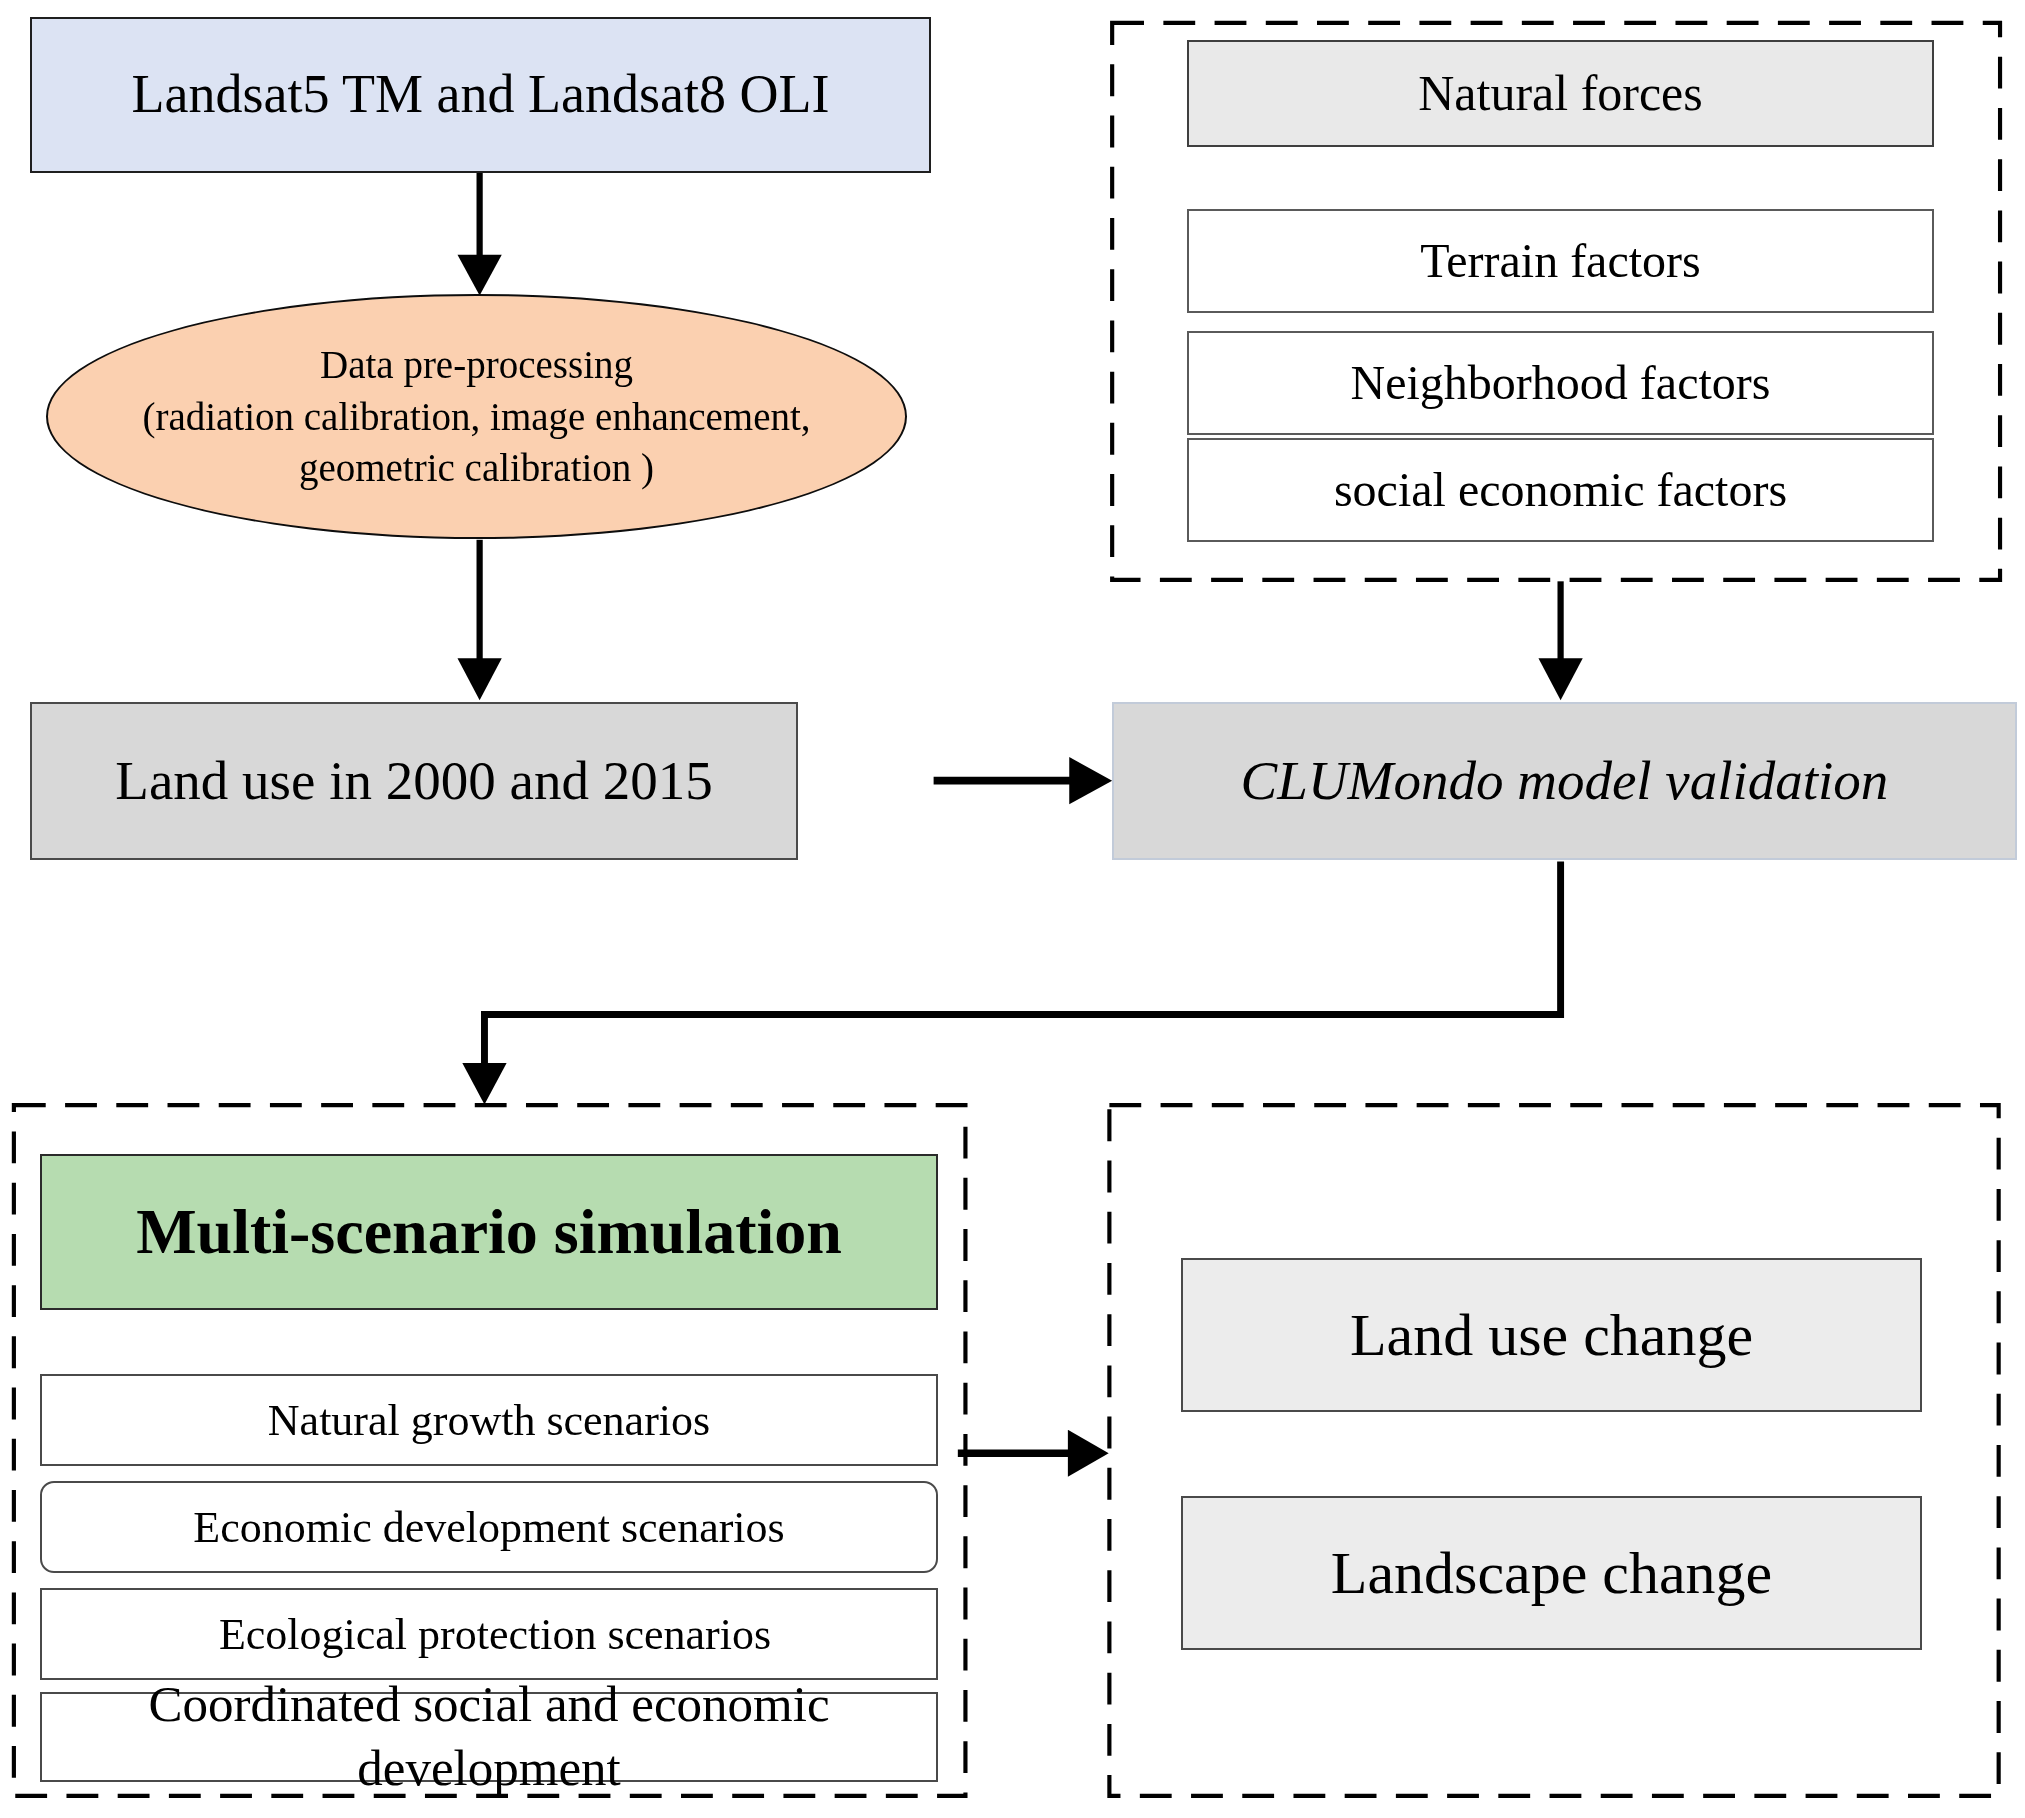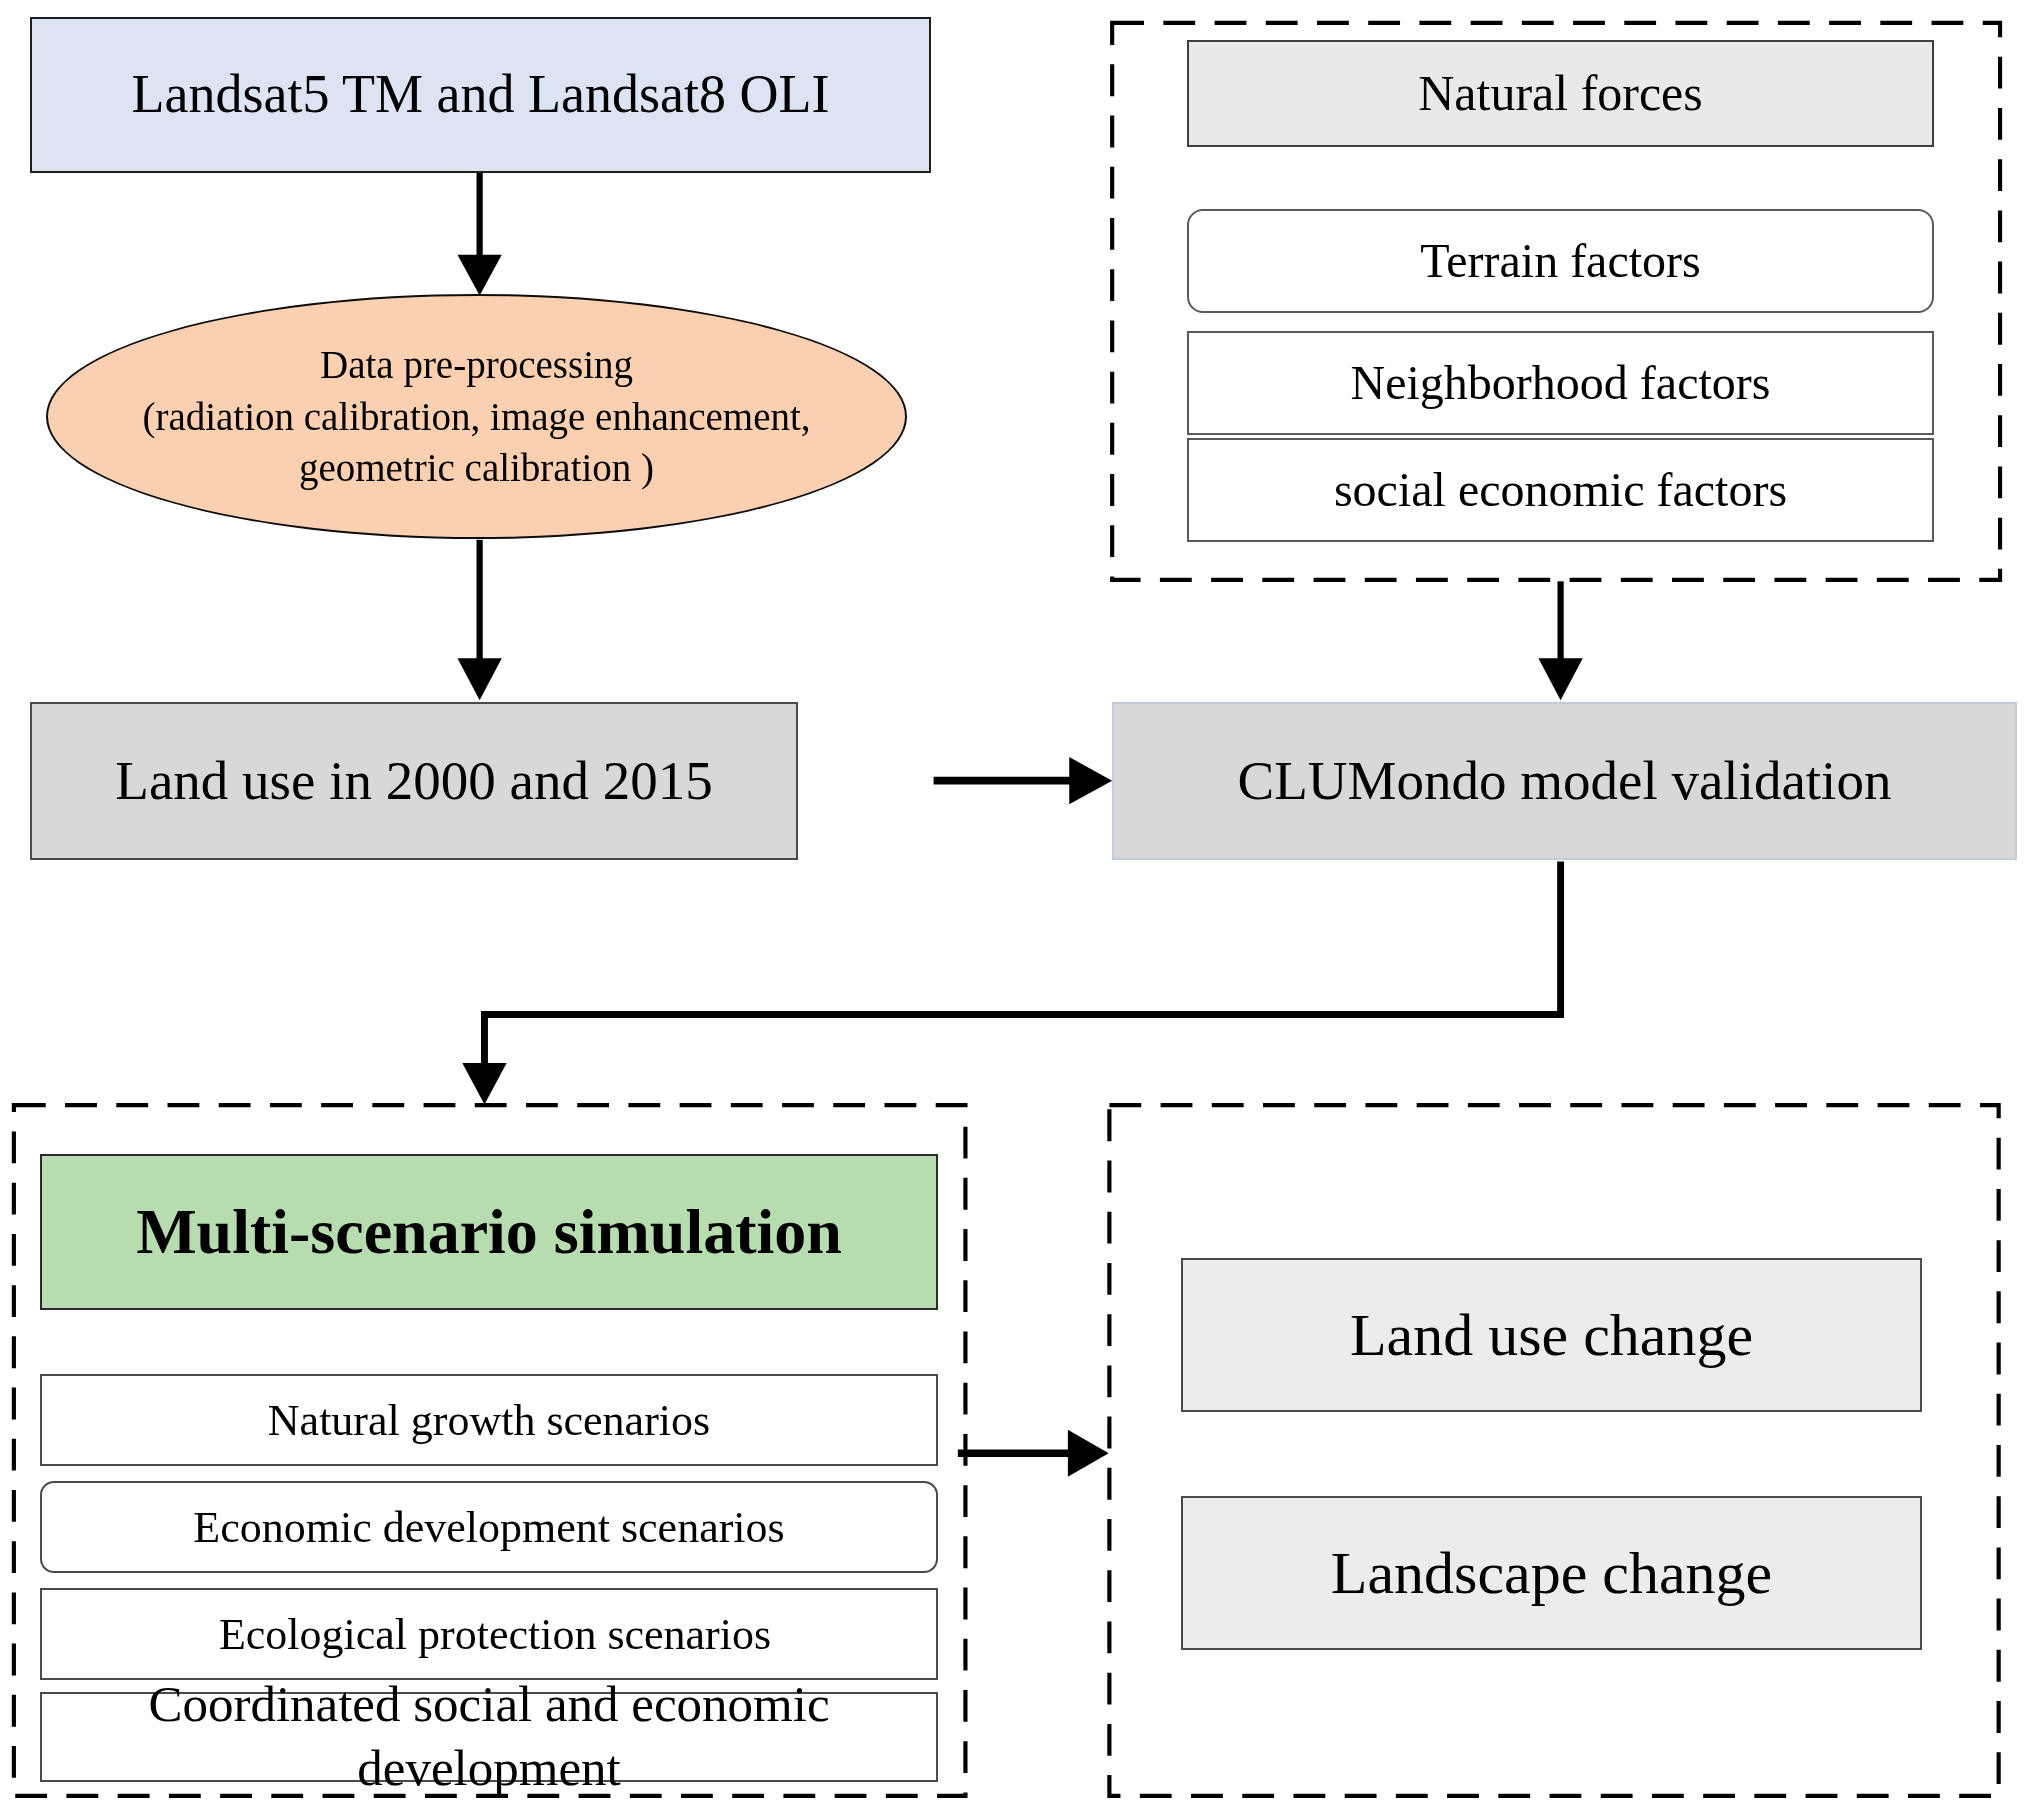--- a/index.html
+++ b/index.html
@@ -33,33 +33,34 @@
   }
   .landuse{
     left:30px;top:702px;width:768px;height:158px;
     background:#d8d8d8;border:2.8px solid #4a4a4a;
     font-size:55px;
   }
   .clumondo{
     left:1112px;top:702px;width:905px;height:158px;
     background:#d8d8d8;border:2.1px solid #c2cbd9;
     font-size:55px;
+    font-style:italic;
   }
   
   .driving-header{
     left:1187px;top:40px;width:747px;height:107px;
     background:#e9e9e9;border:2.1px solid #3f3f3f;
     font-size:50px;
   }
   .factor{
     left:1187px;width:747px;height:104px;
     background:#ffffff;border:2.1px solid #5a5a5a;
     font-size:48px;
   }
-  .factor-terrain{top:209px;border-radius:16px;}
+  .factor-terrain{top:209px;}
   .factor-neighborhood{top:331px;}
   .factor-social{top:438px;}
   
   .scenario-header{
     left:40px;top:1154px;width:898px;height:156px;
     background:#b6dcb0;border:2.8px solid #2b2b2b;
     font-size:64px;font-weight:bold;
   }
   .scenario{
     left:40px;width:898px;height:92px;

